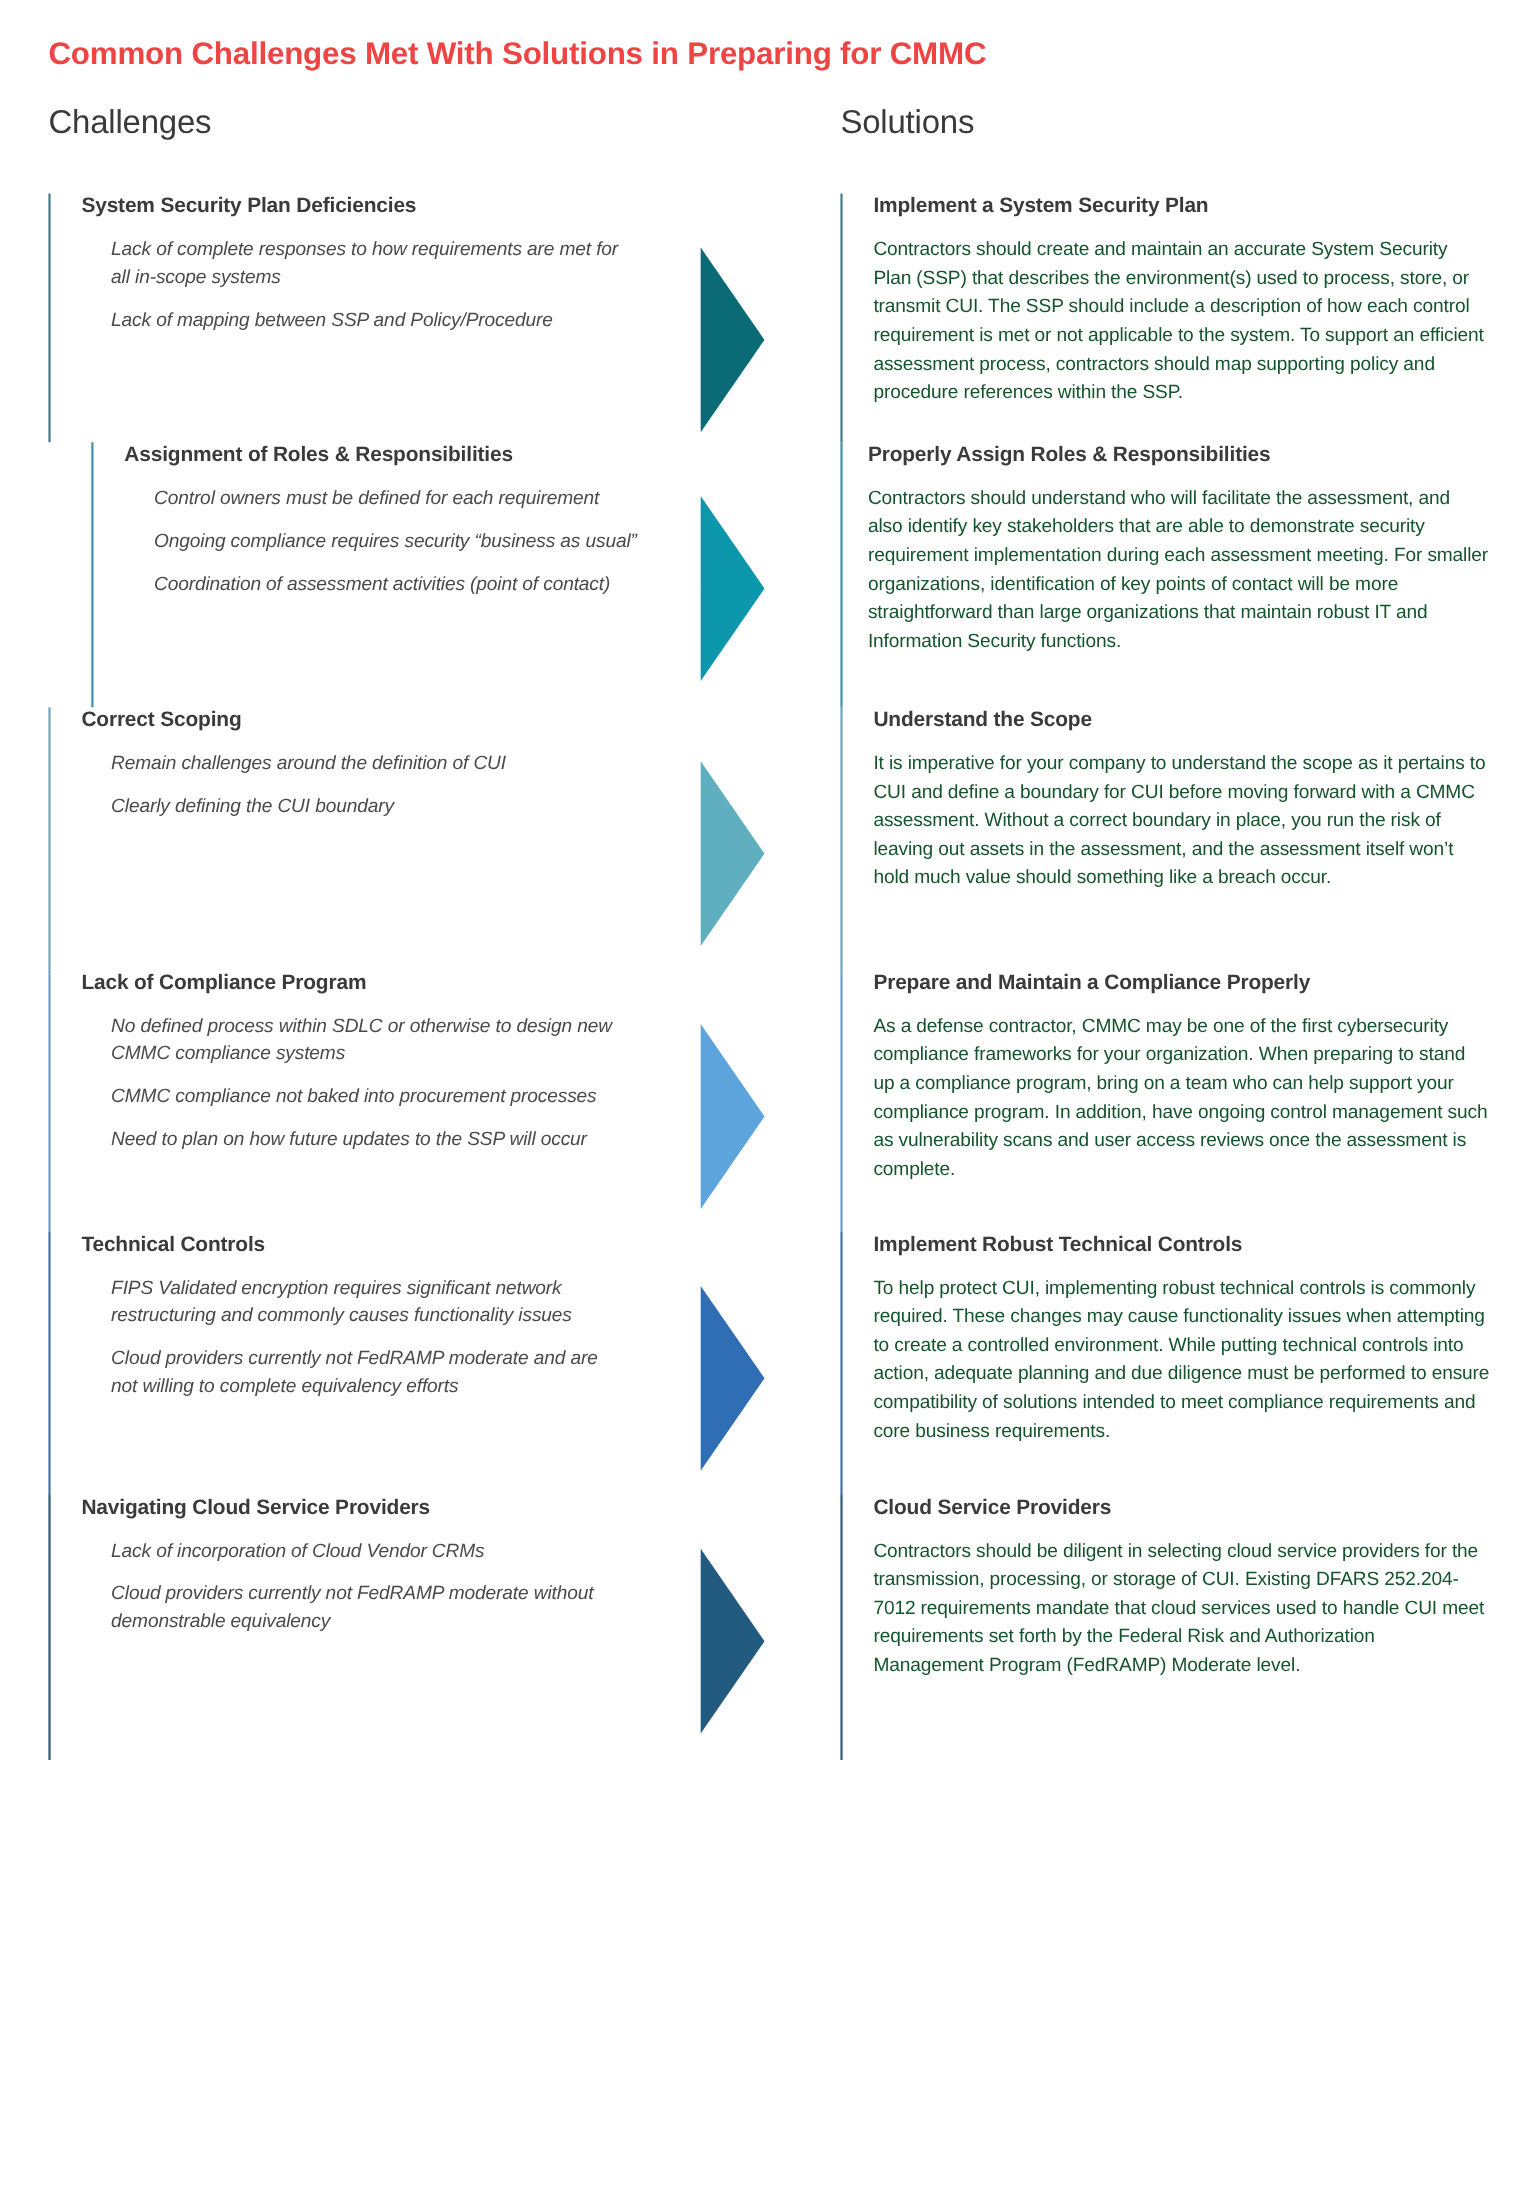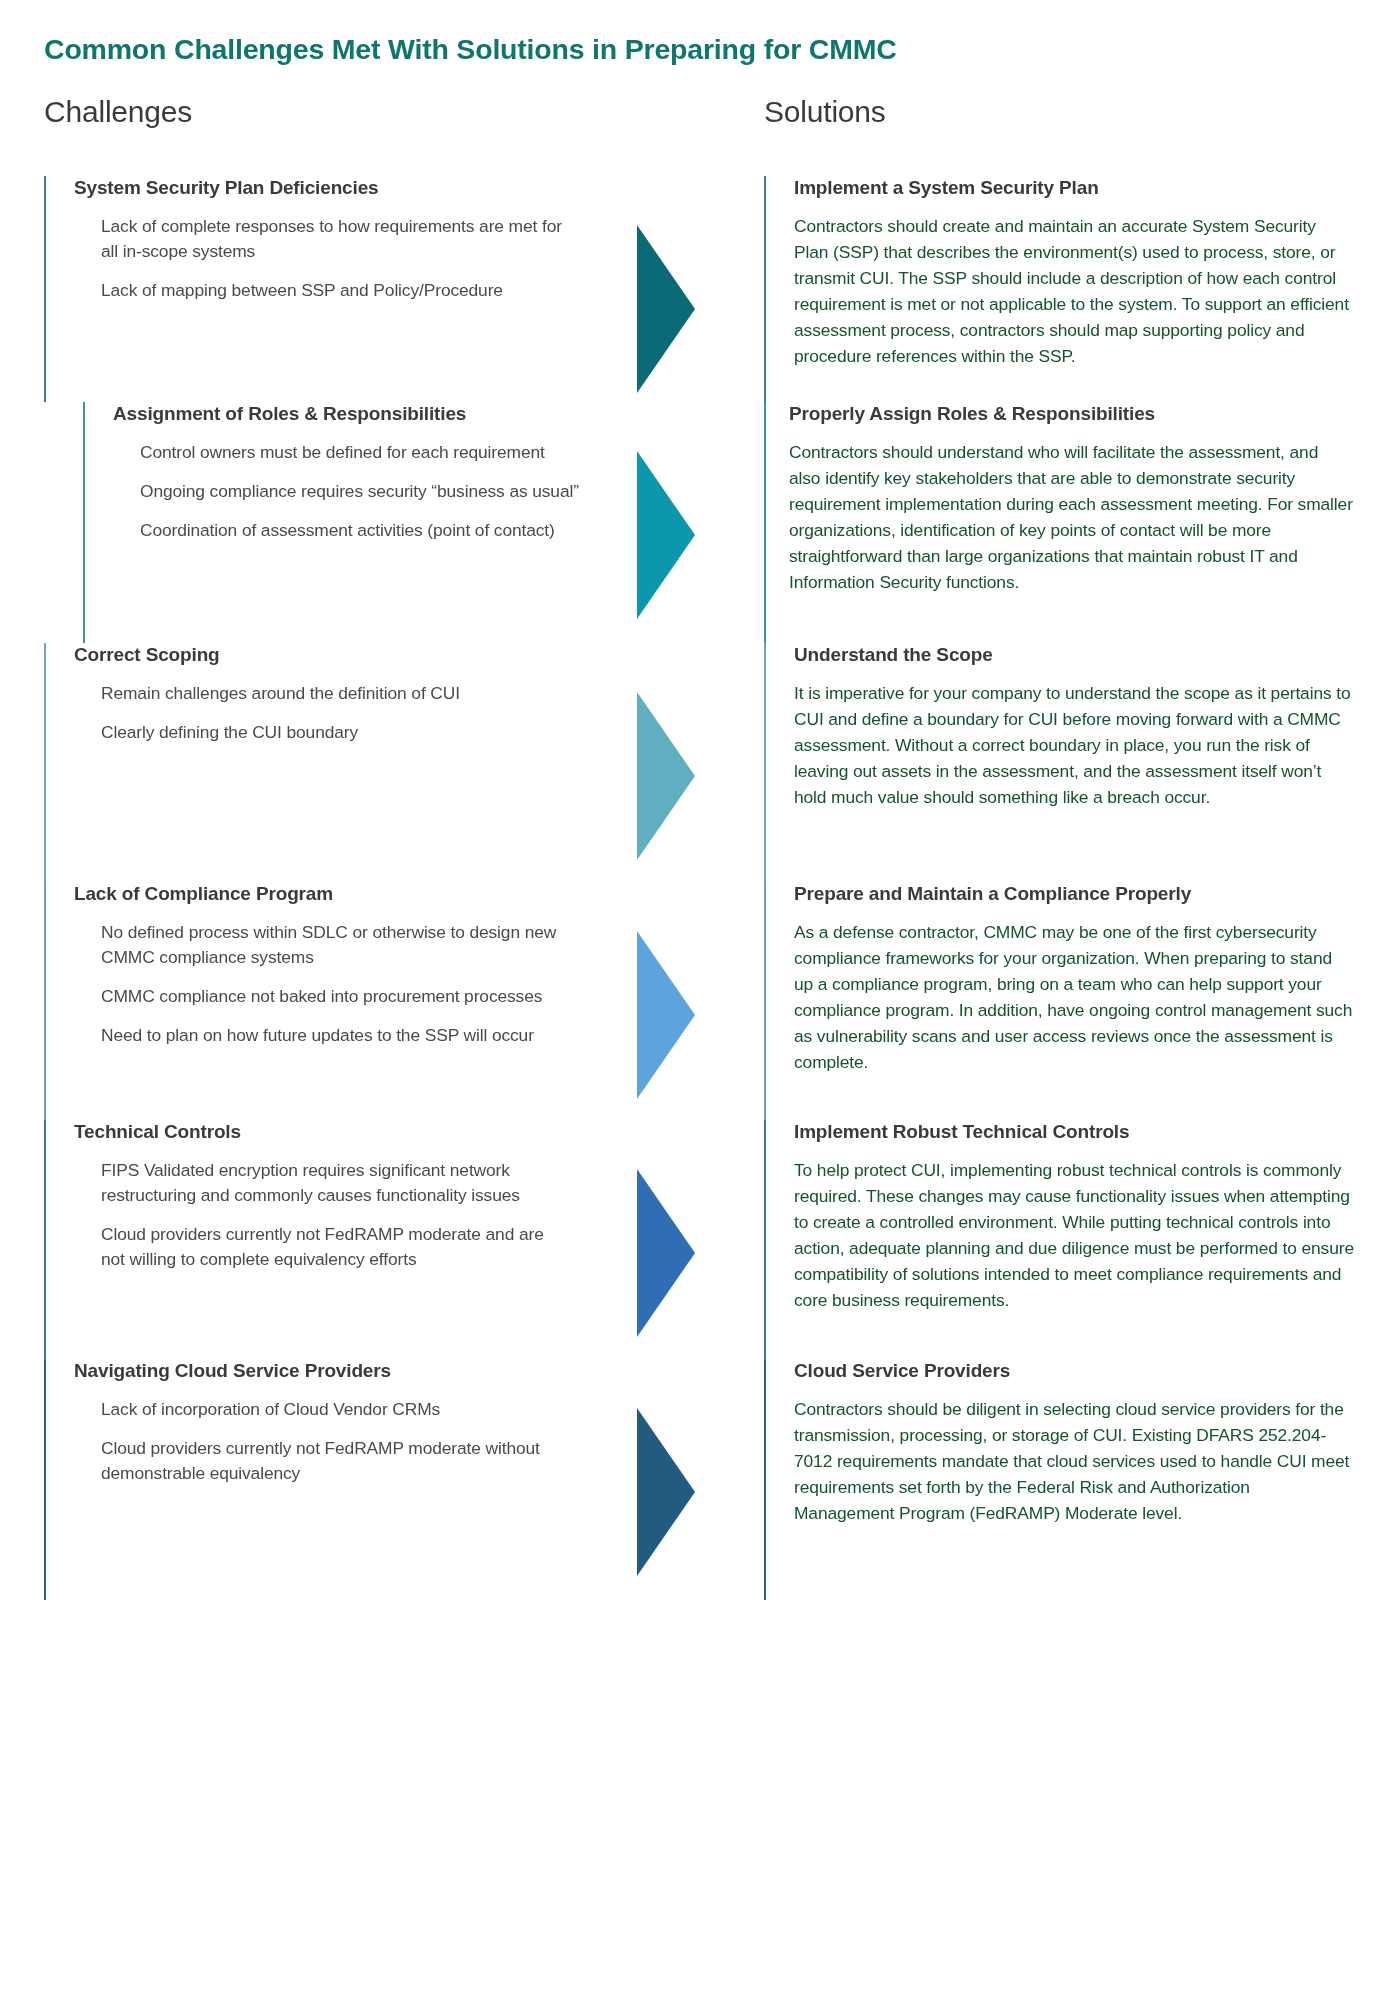--- a/index.html
+++ b/index.html
@@ -17,21 +17,21 @@
     padding: 0;
   }
 
   
   .main-title {
     position: absolute;
     left: 44px;
     top: 33px;
     font-size: 28.5px;
     font-weight: 700;
-    color: #0f766e;
+    color: #ef4444;
     letter-spacing: -0.2px;
     white-space: nowrap;
   }
   .col-heads {
     position: absolute;
     left: 0; top: 95px;
     width: 1392px;
     height: 46px;
     padding-left: 48px;
   }
@@ -86,20 +86,21 @@
     list-style: none;
     margin-top: 12px;
     padding-left: 27px;
   }
   .bullets li {
     font-size: 17.4px;
     line-height: 1.45;
     color: #4a4a4a;
     margin-bottom: 14px;
     letter-spacing: -0.12px;
+    font-style: italic;
   }
   .bullets li:last-child { margin-bottom: 0; }
 
   .body-text {
     margin-top: 11px;
     font-size: 17.4px;
     line-height: 1.5;
     color: #14532d;
     letter-spacing: -0.12px;
   }

